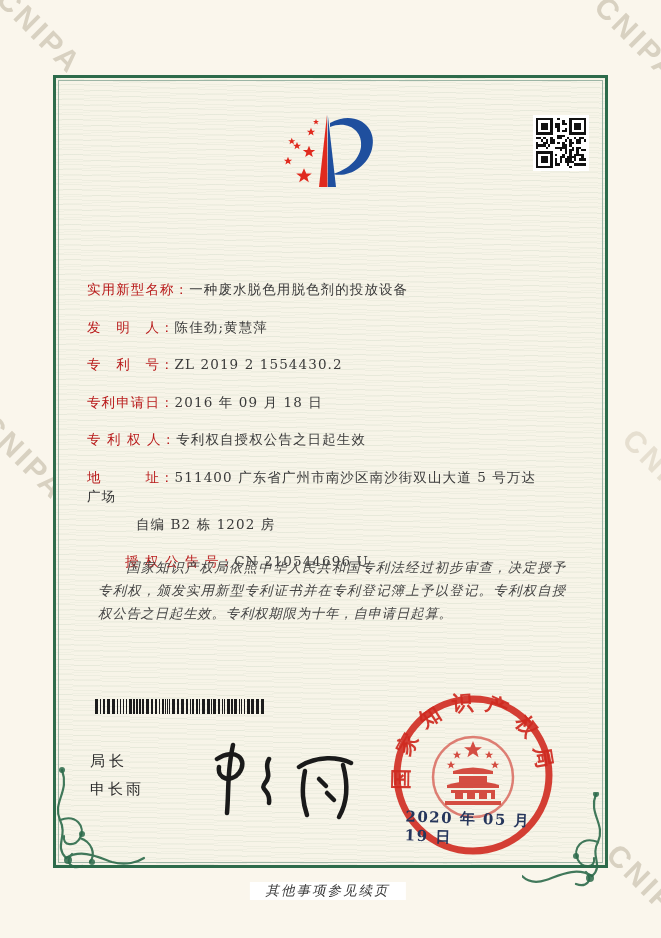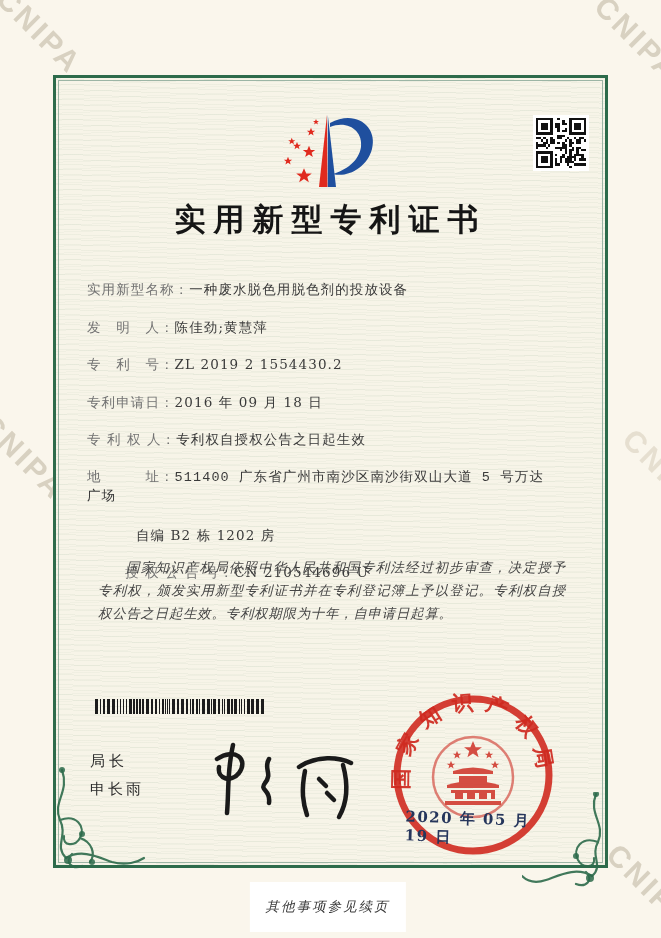--- a/index.html
+++ b/index.html
@@ -20,21 +20,21 @@
   .frame::before{content:"";position:absolute;inset:2px;border:1px solid #9cb5a5;pointer-events:none;}
   .cert-no{position:absolute;left:86px;top:109px;font-size:14px;letter-spacing:2px;color:#3b3b3b;}
   .qr{position:absolute;left:533px;top:115px;width:56px;height:56px;background:#fff;padding:3px;box-sizing:border-box;}
   .qr svg{width:100%;height:100%;display:block;}
   .logo{position:absolute;left:276px;top:101px;width:110px;height:92px;}
   .title{position:absolute;left:0;top:199px;width:100%;text-align:center;
          font-size:31px;font-weight:bold;letter-spacing:8px;color:#151515;}
   
   .fields{position:absolute;left:87px;top:280px;width:460px;font-size:13.5px;letter-spacing:1.1px;color:#3a3a3a;}
   .frow{margin-bottom:18.5px;line-height:19px;white-space:pre-wrap;}
-  .frow .lbl{color:#737373;}
+  .frow .lbl{color:#b91c1c;}
   .addr2{padding-left:49px;}
   .grant-row{display:flex;}
   .grant-no{margin-left:38px;}
   
   .paras{position:absolute;left:86px;top:545px;width:492px;font-size:13.4px;font-style:italic;
          line-height:22.8px;letter-spacing:0.8px;color:#454545;text-align:justify;}
   .paras p{margin:12px;text-indent:2.1em;}
   
   .barcode{position:absolute;left:95px;top:699px;width:172px;height:15px;display:flex;align-items:stretch;}
   .barcode div{background:#1c1c1c;}
@@ -46,21 +46,21 @@
                  font-family:"DejaVu Sans","Liberation Sans",sans-serif;}
   .signature{position:absolute;left:203px;top:731px;width:160px;height:92px;}
   
   .seal{position:absolute;left:389px;top:691px;width:168px;height:168px;}
   .seal-date{position:absolute;left:405px;top:810px;width:150px;font-size:15px;font-weight:bold;
              color:#26365c;letter-spacing:1.5px;transform:rotate(2deg);}
   
   .page-indicator{position:absolute;left:53px;top:845px;width:549px;text-align:center;
                   font-size:12.5px;letter-spacing:2px;color:#3c3c3c;}
   .continuation{position:absolute;left:50%;top:882px;transform:translateX(-52%);
-                background:#ffffff;padding:16px 16px;font-size:13.5px;font-style:italic;
+                background:#ffffff;padding:0 16px;font-size:13.5px;font-style:italic;
                 letter-spacing:2px;color:#3a3a3a;}
   .ornament{position:absolute;}
 </style>
 </head>
 <body>
 
 <div id="page">
 
   <div class="wm" style="left:-14px;top:14px;">CNIPA</div>
   <div class="wm" style="left:584px;top:22px;">CNIPA</div>
@@ -242,29 +242,28 @@
       <path id="star" d="M0,-10 L2.9,-3.1 10,-3.1 4.2,1.2 6.2,8.1 0,4 -6.2,8.1 -4.2,1.2 -10,-3.1 -2.9,-3.1 Z" transform="translate(35,31) scale(0.42)"></path>
       <use href="#star" transform="translate(-14,14) scale(0.85)"></use>
       <path d="M0,-10 L2.9,-3.1 10,-3.1 4.2,1.2 6.2,8.1 0,4 -6.2,8.1 -4.2,1.2 -10,-3.1 -2.9,-3.1 Z" transform="translate(33,51) scale(0.62)"></path>
       <path d="M0,-10 L2.9,-3.1 10,-3.1 4.2,1.2 6.2,8.1 0,4 -6.2,8.1 -4.2,1.2 -10,-3.1 -2.9,-3.1 Z" transform="translate(21,45) scale(0.40)"></path>
       <path d="M0,-10 L2.9,-3.1 10,-3.1 4.2,1.2 6.2,8.1 0,4 -6.2,8.1 -4.2,1.2 -10,-3.1 -2.9,-3.1 Z" transform="translate(12,60) scale(0.42)"></path>
       <path d="M0,-10 L2.9,-3.1 10,-3.1 4.2,1.2 6.2,8.1 0,4 -6.2,8.1 -4.2,1.2 -10,-3.1 -2.9,-3.1 Z" transform="translate(28,75) scale(0.78)"></path>
       <path d="M0,-10 L2.9,-3.1 10,-3.1 4.2,1.2 6.2,8.1 0,4 -6.2,8.1 -4.2,1.2 -10,-3.1 -2.9,-3.1 Z" transform="translate(40,21) scale(0.3)"></path>
     </g>
   </svg>
 
-  <div class="title">实用新型专利证书</div>
 
   <div class="fields">
     <div class="frow"><span class="lbl">实用新型名称：</span><span>一种废水脱色用脱色剂的投放设备</span></div>
     <div class="frow"><span class="lbl">发　明　人：</span><span>陈佳劲;黄慧萍</span></div>
     <div class="frow"><span class="lbl">专　利　号：</span><span>ZL 2019 2 1554430.2</span></div>
     <div class="frow"><span class="lbl">专利申请日：</span><span>2016 年 09 月 18 日</span></div>
     <div class="frow"><span class="lbl">专 利 权 人：</span><span>专利权自授权公告之日起生效</span></div>
-    <div class="frow" style="margin-bottom:20px;font-family:Liberation Mono, monospace;"><span class="lbl">地　　　址：</span><span>511400 广东省广州市南沙区南沙街双山大道 5 号万达广场</span></div>
+    <div class="frow" style="margin-bottom:9px;"><span class="lbl">地　　　址：</span><span>511400 广东省广州市南沙区南沙街双山大道 5 号万达广场</span></div>
     <div class="frow addr2"><span>自编 B2 栋 1202 房</span></div>
     <div class="frow grant-row">
       <span class="grant-no"><span class="lbl">授 权 公 告 号：</span><span>CN 210544696 U</span></span>
     </div>
   </div>
 
   <div class="paras">
     <p>国家知识产权局依照中华人民共和国专利法经过初步审查，决定授予专利权，颁发实用新型专利证书并在专利登记簿上予以登记。专利权自授权公告之日起生效。专利权期限为十年，自申请日起算。</p>
   </div>
 

